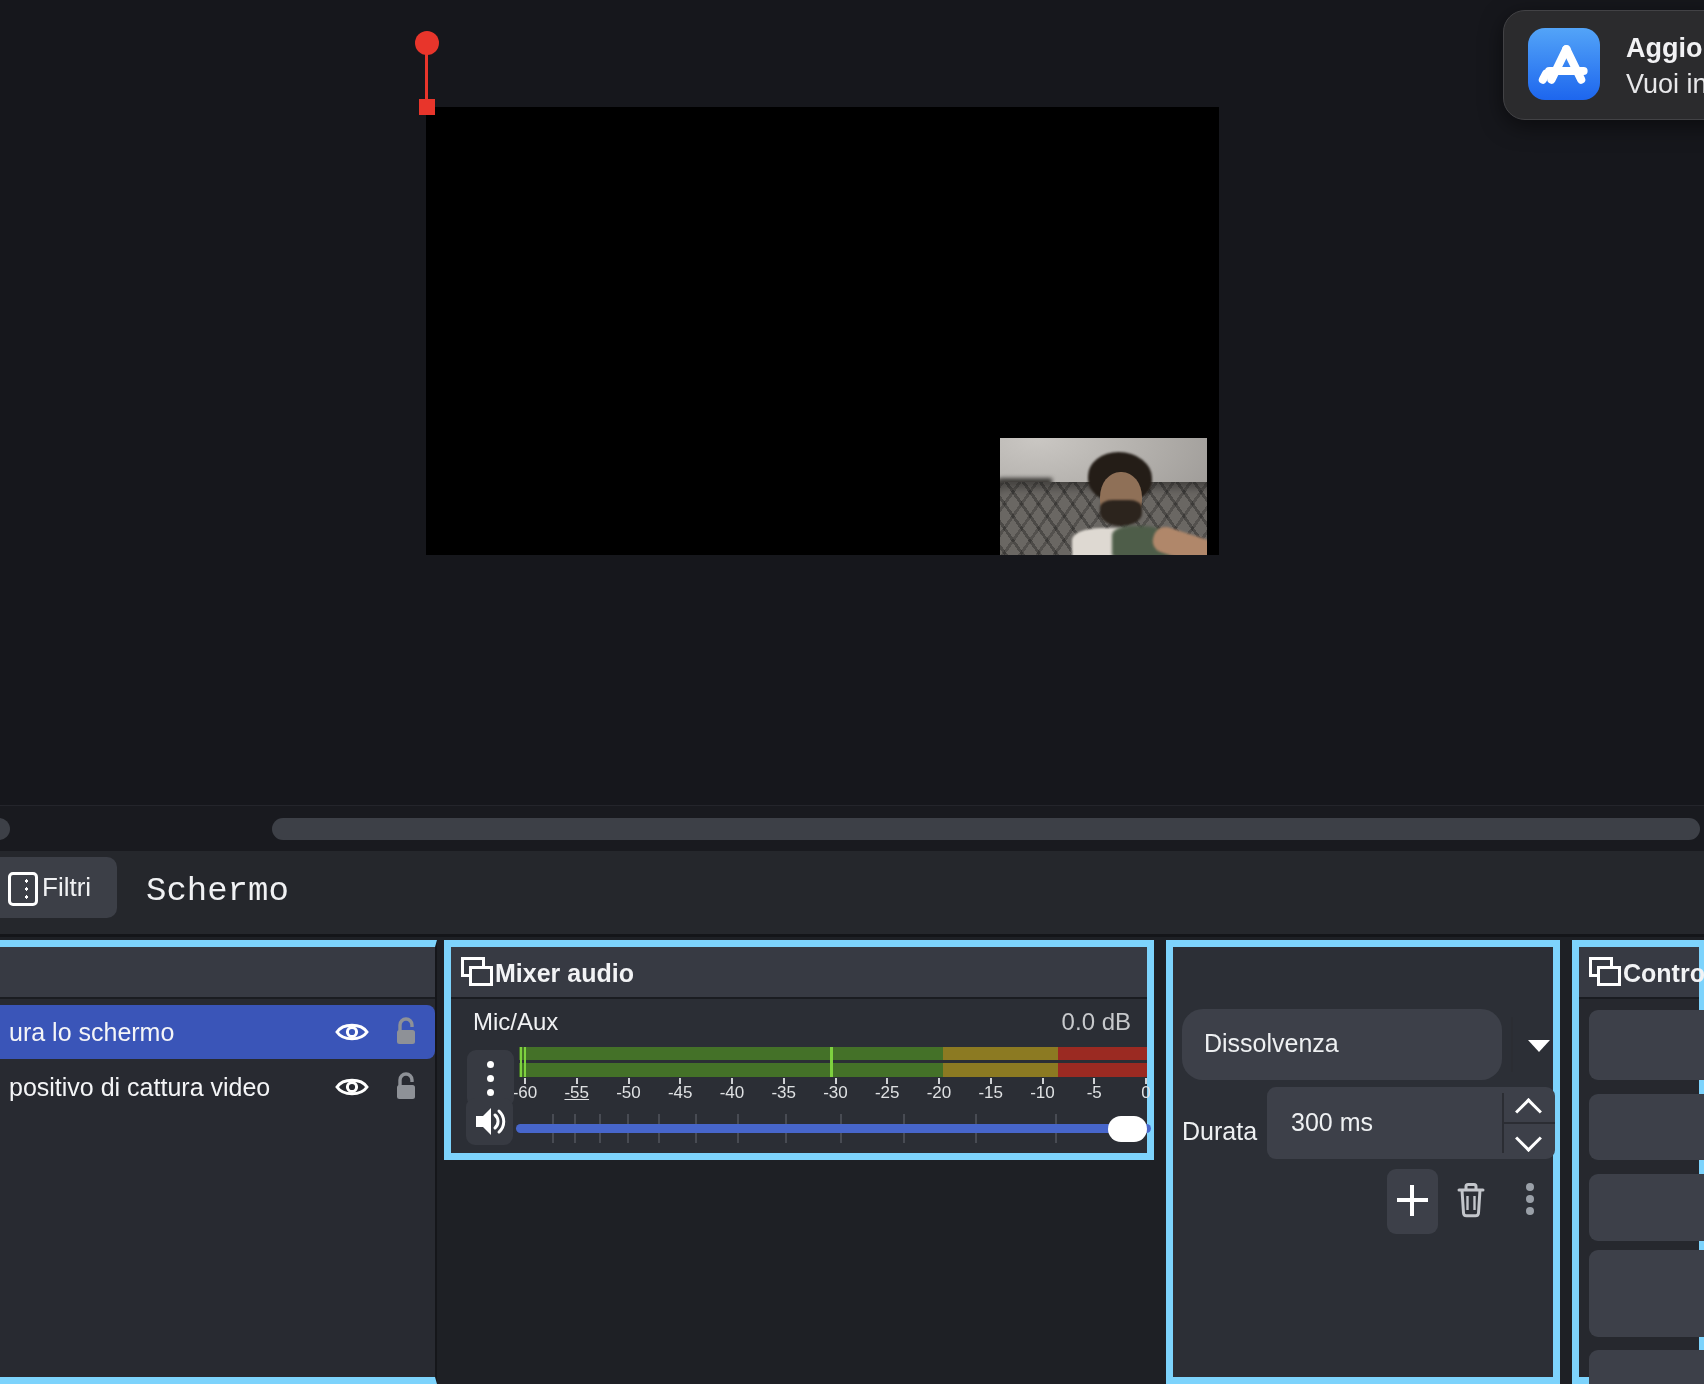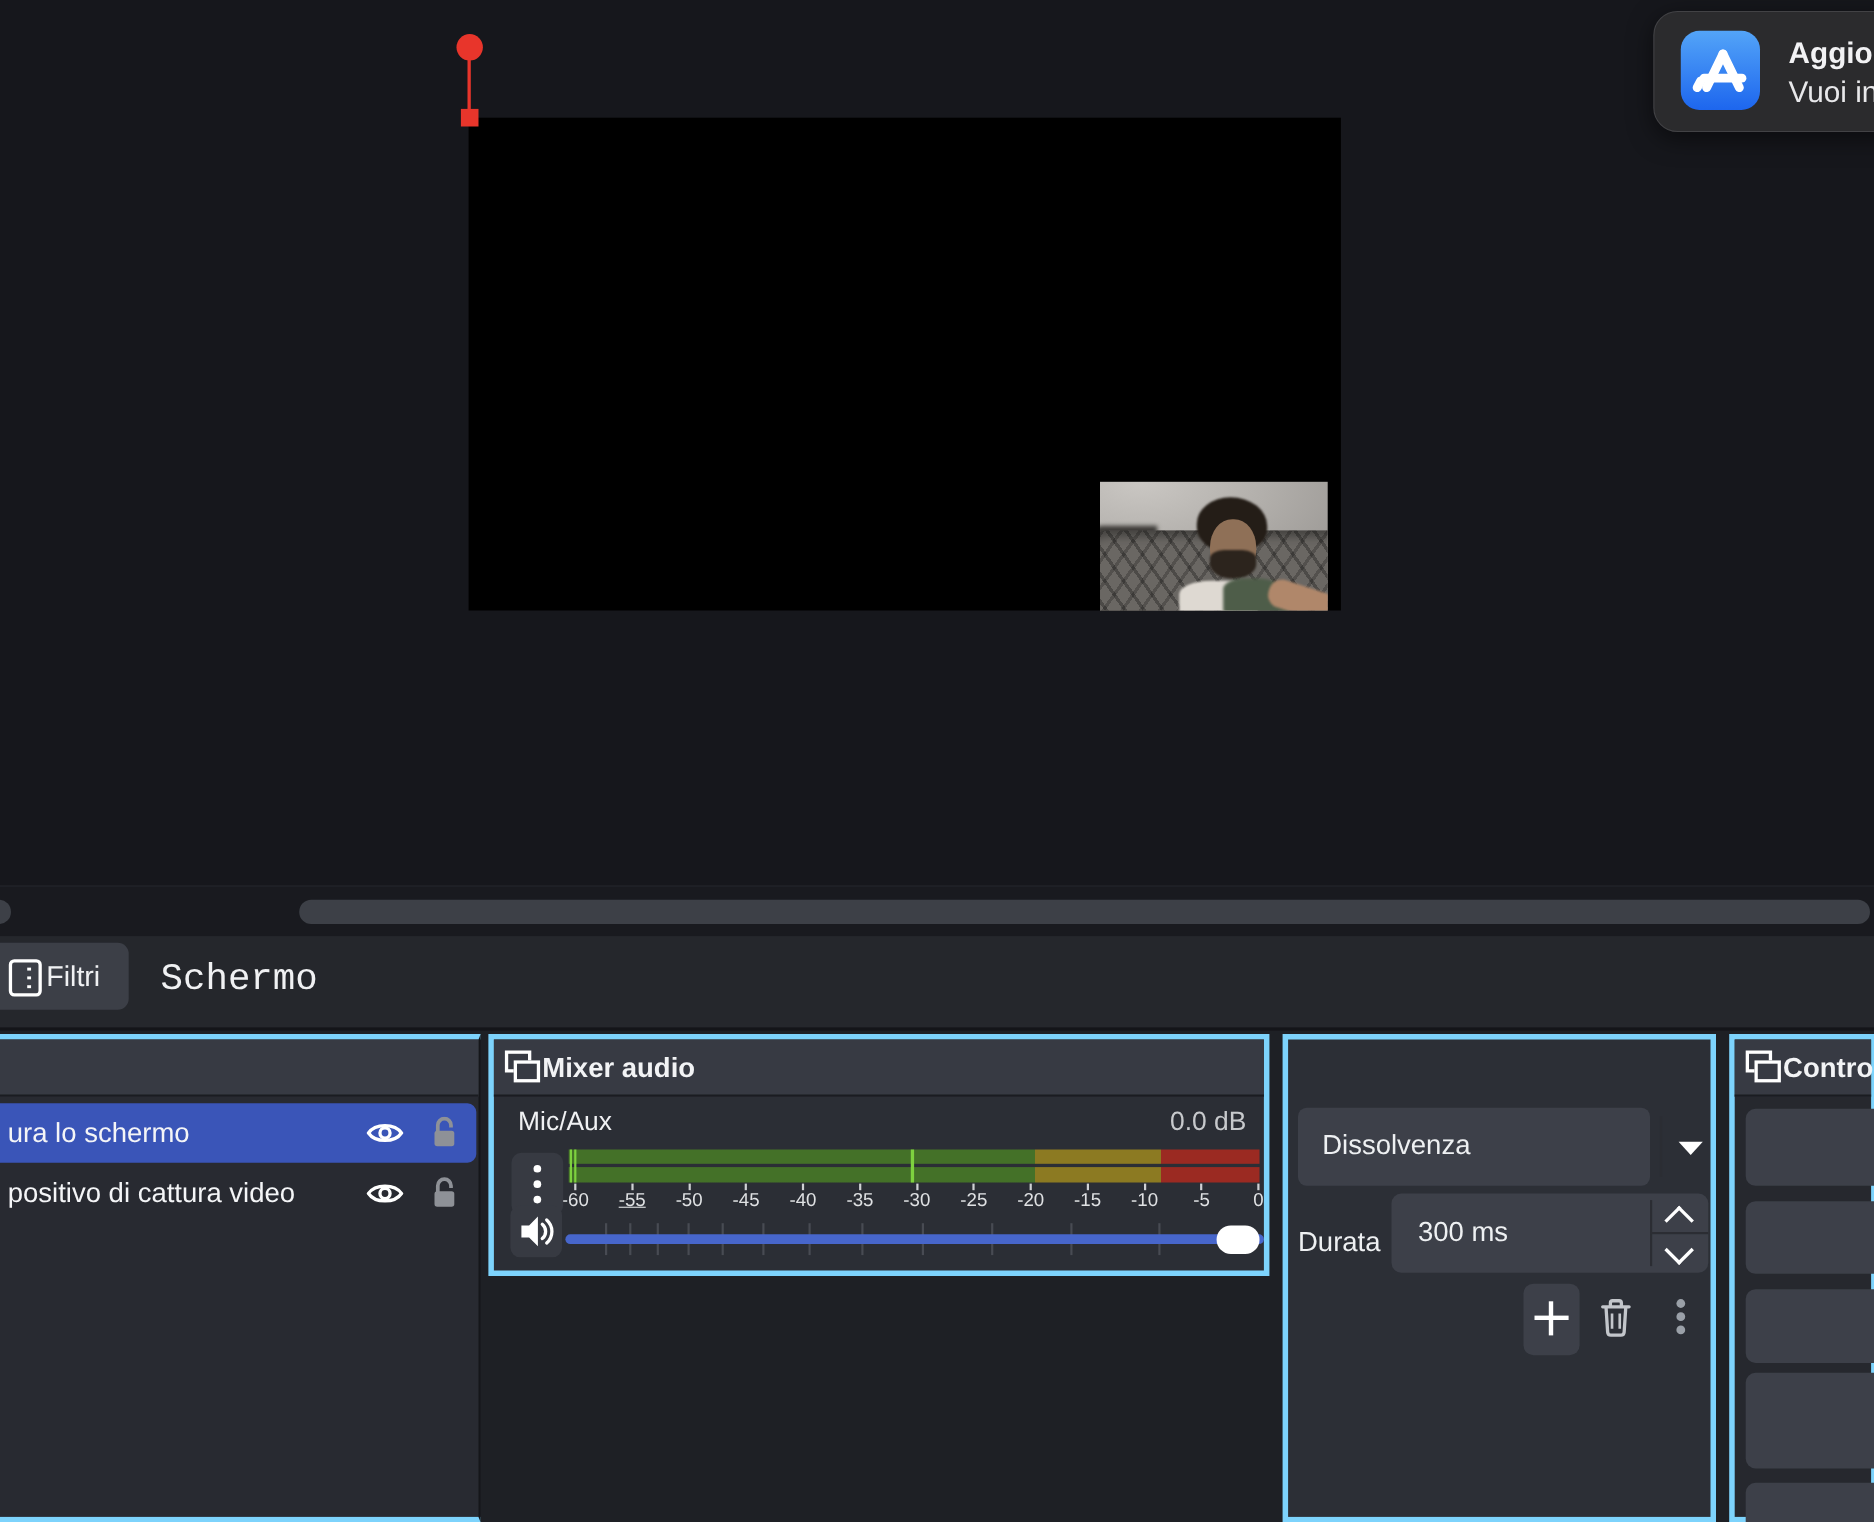--- a/index.html
+++ b/index.html
@@ -57,21 +57,21 @@
     background-size:7px 8px;background-position:12px 2px;background-repeat:repeat-y, repeat;
     background-clip:content-box;}
   .filtri-label{left:62px;top:15px;font-size:26px;color:#f0f1f3;}
   .schermo-label{left:146px;top:21px;width:104px;font-size:34px;color:#f0f1f3;font-family:Liberation Mono, monospace;}
   .combo{left:268px;top:5px;width:1198px;height:64px;border-radius:10px;background:#3c3f47;}
   .combo-text{left:22px;top:17px;font-size:26px;color:#eceef0;white-space:nowrap;}
   .combo-sep{left:1142px;top:6px;width:2px;height:52px;background:#2a2c32;}
   .combo-arrow{left:1160px;top:27px;width:0;height:0;border-left:11px solid transparent;border-right:11px solid transparent;border-top:12px solid #fff;}
 
   
-  .panel{box-sizing:border-box;border:5px solid #7dd3fc;}
+  .panel{box-sizing:border-box;border:7px solid #7dd3fc;}
   .panel-header{position:absolute;left:0;top:0;right:0;height:52px;background:#373a43;border-bottom:2px solid #1a1c21;box-sizing:border-box;}
   .panel-title{position:absolute;left:44px;top:12px;font-size:25px;font-weight:bold;white-space:nowrap;color:#f2f3f5;}
   .dock-icon{position:absolute;left:8px;top:10px;width:32px;height:30px;}
   .dock-icon .b1{position:absolute;left:2px;top:0;width:18px;height:14px;border:3px solid #fff;}
   .dock-icon .b2{position:absolute;left:10px;top:9px;width:18px;height:14px;border:3px solid #fff;background:#373a43;}
 
   
   .sources{left:-20px;top:940px;width:457px;height:444px;background:#282a31;border-right:2px solid #15161a;}
   .src-row{position:absolute;left:0;width:448px;height:54px;border-radius:8px;}
   .src-row.sel{background:#3a55b8;}
@@ -93,21 +93,21 @@
   .sq-btn{background:#373a42;border-radius:9px;}
   .kebab-btn{left:16px;top:103px;width:47px;height:57px;}
   .kebab-btn i{position:absolute;left:50%;width:7px;height:7px;margin-left:-3.5px;border-radius:50%;background:#fff;}
   .spk-btn{left:15px;top:151px;width:47px;height:47px;}
   .slider-tick{position:absolute;top:167px;width:2px;height:29px;background:#484b53;}
   .slider-track{left:65px;top:177px;width:635px;height:9px;border-radius:5px;background:#4766cb;}
   .slider-handle{left:657px;top:169px;width:39px;height:26px;border-radius:13px;background:#fff;}
 
   
   .transitions{left:1166px;top:940px;width:394px;height:444px;background:#2c2f36;}
-  .tr-combo{left:9px;top:62px;width:320px;height:71px;border-radius:8px;background:#3d4049;}
+  .tr-combo{left:9px;top:62px;width:320px;height:71px;border-radius:21px;background:#3d4049;}
   .tr-combo-text{position:absolute;left:22px;top:20px;font-size:25px;color:#eef0f2;}
   .tr-combo-sep{position:absolute;left:329px;top:8px;width:2px;height:55px;background:#2b2d33;}
   .tr-combo-arrow{position:absolute;left:346px;top:31px;width:0;height:0;border-left:11px solid transparent;border-right:11px solid transparent;border-top:12px solid #fff;}
   .durata-label{left:9px;top:170px;font-size:25px;color:#eef0f2;}
   .spin{left:94px;top:140px;width:288px;height:72px;border-radius:9px;background:#3d4049;}
   .spin-text{position:absolute;left:24px;top:21px;font-size:25px;color:#eef0f2;}
   .spin-vsep{position:absolute;left:235px;top:6px;width:2px;height:60px;background:#2b2d33;}
   .spin-hsep{position:absolute;left:235px;top:35px;width:53px;height:2px;background:#2b2d33;}
   .chev{position:absolute;left:252px;width:16px;height:16px;border:3px solid #fff;border-left:none;border-bottom:none;}
   .chev.up{top:15px;transform:rotate(-45deg);}

